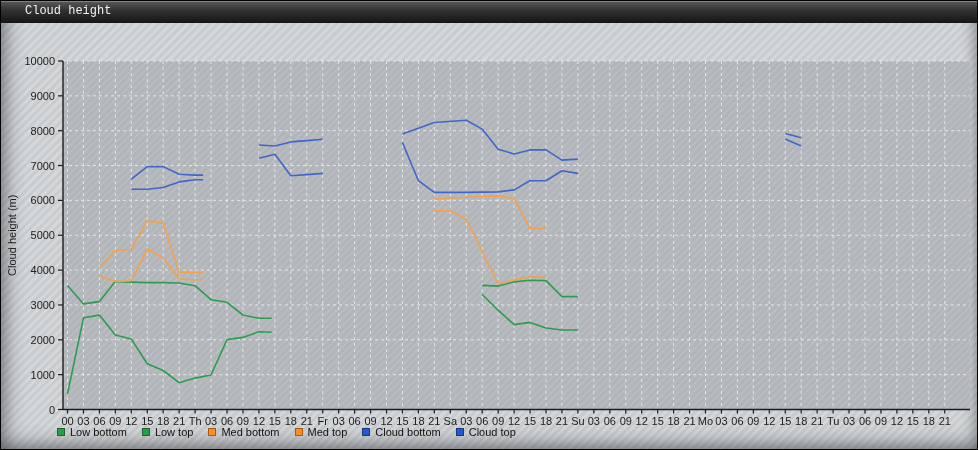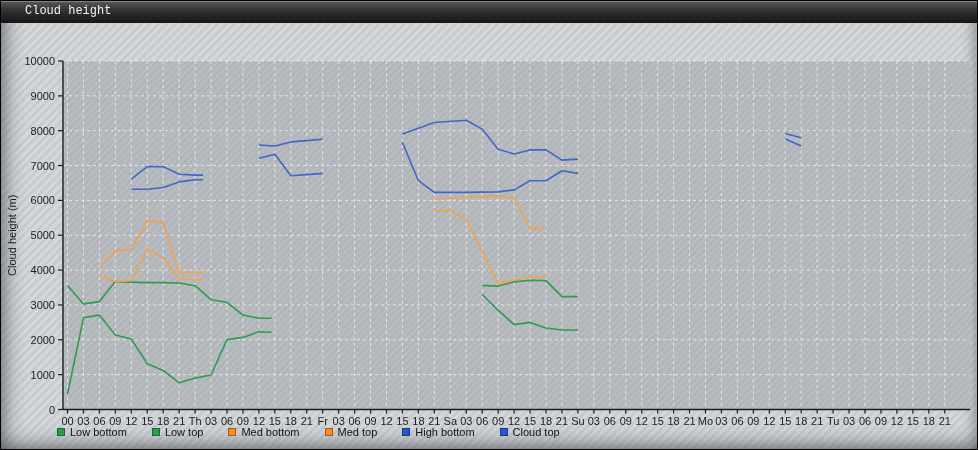--- a/index.html
+++ b/index.html
@@ -14,21 +14,21 @@
   .titlebar{
     position:absolute;top:0;left:0;width:100%;height:22px;
     background:linear-gradient(#5a5a5a,#303030 45%,#151515);
     box-shadow:inset 0 1px 0 rgba(255,255,255,.25);
     color:#f2f2f2;font-size:12px;line-height:21px;padding-left:24px;box-sizing:border-box;
     cursor:default;
     font-family:Liberation Mono, monospace;
   }
   .chart-svg{position:absolute;top:22px;left:0;}
   .legend{
-    position:absolute;left:56px;top:425px;display:flex;align-items:center;gap:25px;
+    position:absolute;left:56px;top:425px;display:flex;align-items:center;gap:15px;
     font-size:11px;color:#111;
   }
   .legend .item{display:flex;align-items:center;gap:5px;}
   .legend .sw{width:8px;height:8px;display:inline-block;border:1px solid rgba(0,0,0,.35);box-sizing:border-box;}
 </style>
 </head>
 <body>
 
 <div class="window">
   <div class="titlebar">
@@ -274,20 +274,20 @@
       <span class="item">
         <span class="sw" style="background: rgb(255, 140, 31);"></span>
         <span>Med bottom</span>
       </span>
       <span class="item">
         <span class="sw" style="background: rgb(255, 140, 31);"></span>
         <span>Med top</span>
       </span>
       <span class="item">
         <span class="sw" style="background: rgb(36, 88, 204);"></span>
-        <span>High bottom</span>
+        <span>Cloud bottom</span>
       </span>
       <span class="item">
         <span class="sw" style="background: rgb(36, 88, 204);"></span>
         <span>Cloud top</span>
       </span>
     </div>
 </div>
 
 </body></html>

